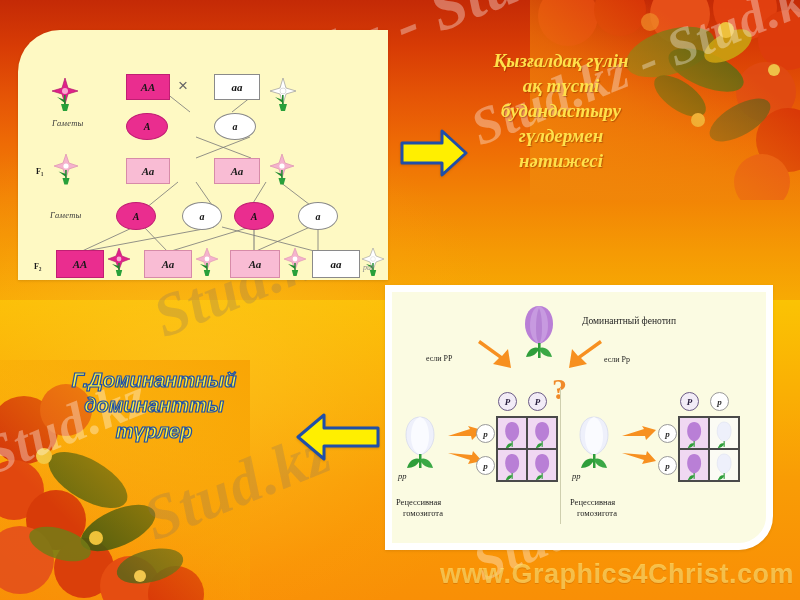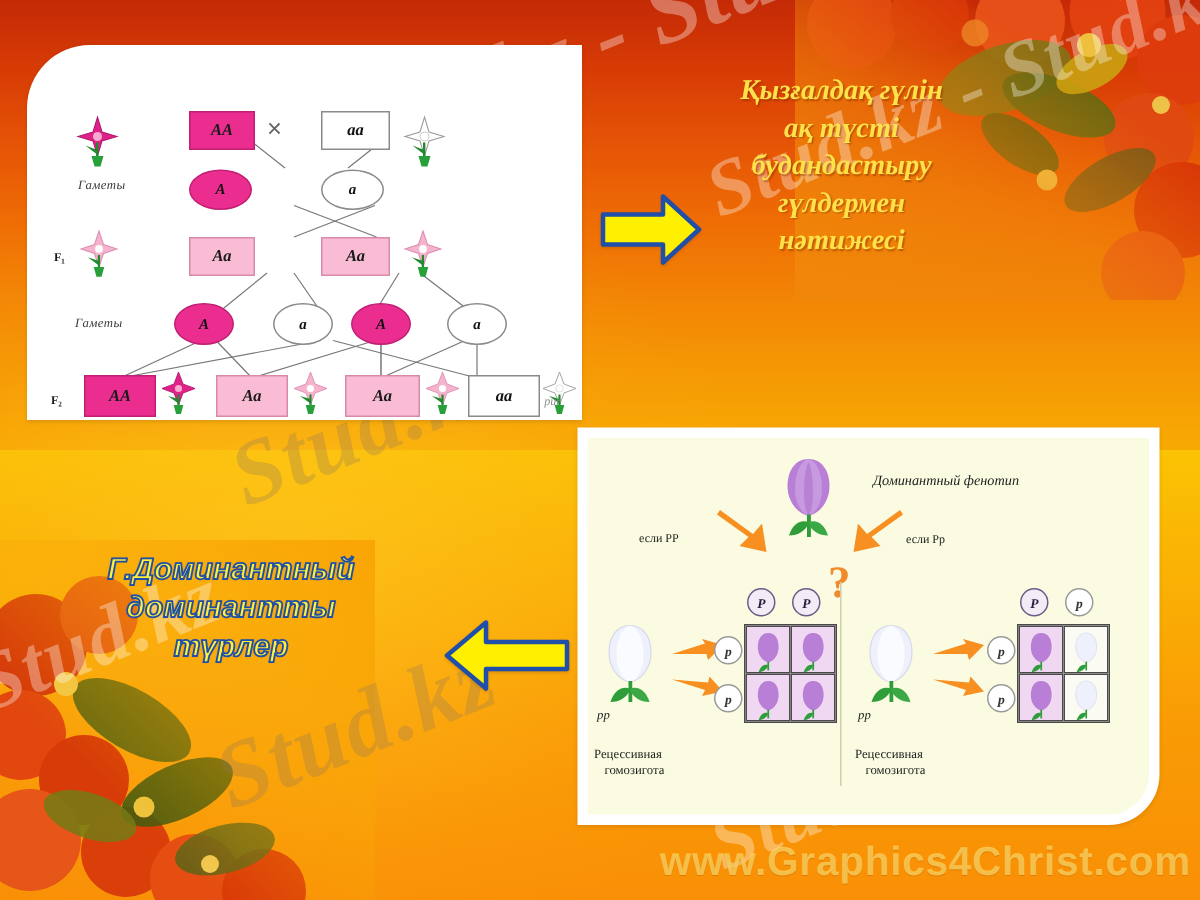--- a/index.html
+++ b/index.html
@@ -60,21 +60,21 @@
   .wm2{left:460px;top:30px;font-size:52px;}
   .wm3{left:150px;top:250px;font-size:60px;}
   .wm4{left:430px;top:330px;font-size:58px;}
   .wm5{left:140px;top:450px;font-size:62px;}
   .wm6{left:470px;top:505px;font-size:52px;}
   .wm7{left:-20px;top:395px;font-size:54px;}
 
   
   .card-top{
     position:absolute;left:18px;top:30px;width:370px;height:250px;
-    background:#ffffff;
+    background:#fef9c3;
     border-radius:42px 0 0 0;
     box-shadow:0 1px 3px rgba(0,0,0,.12);
     overflow:hidden;
   }
   .card-top .inner{position:absolute;inset:0;}
 
   .gen-label{
     position:absolute;font-family:"Liberation Serif",serif;
     font-weight:bold;font-size:8px;color:#1a1a1a;
   }
@@ -431,21 +431,21 @@
     <div class="tulip" style="left:124px;top:8px;">
       <svg width="46" height="62" viewBox="0 0 46 62">
         <path d="M23 6 C14 6 9 14 9 24 C9 34 15 42 23 44 C31 42 37 34 37 24 C37 14 32 6 23 6 Z" fill="#b97fd6"></path>
         <path d="M23 6 C17 8 14 16 14 26 C14 35 18 42 23 44 C28 42 32 35 32 26 C32 16 29 8 23 6 Z" fill="#c79ae0"></path>
         <path d="M23 8 C21 12 20 20 20 28 C20 36 21 41 23 44 C25 41 26 36 26 28 C26 20 25 12 23 8 Z" fill="#a96fcb" opacity=".55"></path>
         <rect x="22" y="43" width="2.6" height="15" fill="#2f9e3a"></rect>
         <path d="M23 48 C17 46 12 50 10 57 C16 57 21 54 23 49 Z" fill="#2f9e3a"></path>
         <path d="M23 48 C29 46 34 50 36 57 C30 57 25 54 23 49 Z" fill="#3aa845"></path>
       </svg>
     </div>
-    <div class="ru ru-title" style="left:190px;top:24px;font-style:italic;">Доминантный фенотип</div>
+    <div class="ru ru-title" style="left:190px;top:24px;">Доминантный фенотип</div>
 
     <div class="oarrow" style="left:86px;top:44px;">
       <svg width="42" height="36" viewBox="0 0 42 36">
         <path d="M2 4 L24 20 L30 13 L33 32 L15 28 L21 22 L0 7 Z" fill="#f79020"></path>
       </svg>
     </div>
     <div class="oarrow" style="left:168px;top:44px;">
       <svg width="42" height="36" viewBox="0 0 42 36">
         <path d="M40 4 L18 20 L12 13 L9 32 L27 28 L21 22 L42 7 Z" fill="#f79020"></path>
       </svg>

